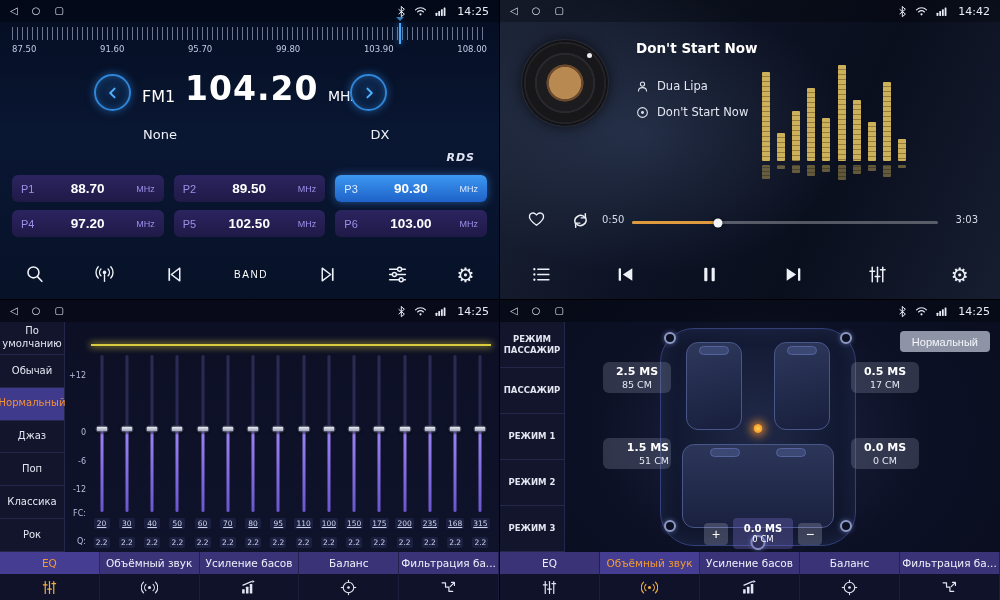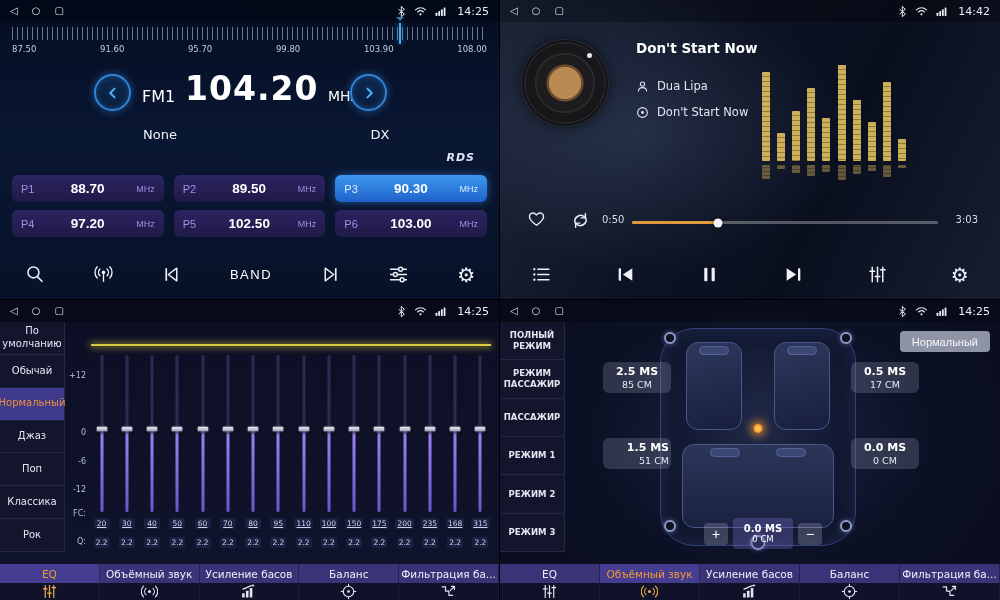--- a/index.html
+++ b/index.html
@@ -39,21 +39,21 @@
   .preset { height:27px; border-radius:6px; background:linear-gradient(180deg,#2b2460,#1f1a47); display:flex; align-items:center; padding:0 9px; gap:6px; border:0; cursor:pointer; }
   .preset .pl { font-size:11px; color:#9c90e8; width:18px; text-align:left; }
   .preset .pf { font-size:13.5px; font-weight:bold; color:#fff; flex:1; text-align:center; }
   .preset .pu { font-size:9px; color:#9c90e8; }
   .preset.active { background:linear-gradient(180deg,#3d98f2,#1e62c8); box-shadow:0 0 9px rgba(60,140,240,.55); }
   .preset.active .pl, .preset.active .pu { color:#dceaff; }
   .toolbar { position:absolute; left:0; right:0; bottom:0; height:49px; display:flex; align-items:center; justify-content:space-around; }
   .tb-item { display:flex; align-items:center; justify-content:center; background:none; border:0; color:#eef1f8; cursor:pointer; padding:4px; }
   .tb-item svg { width:21px; height:21px; }
   .gear-glyph { font-size:20px; line-height:1; color:#eef1f8; }
-  .band-btn { font-size:13px; letter-spacing:1.5px; color:#fff; }
+  .band-btn { font-size:10px; letter-spacing:1.5px; color:#fff; }
 
   
   .album { position:absolute; left:22px; top:40px; width:86px; height:86px; border-radius:50%;
     background:radial-gradient(circle at 50% 50%, #b88a52 0 26%, #6b4a2e 27% 30%, #1c1c1e 31% 46%, #2a2a2e 47% 49%, #17171a 50% 64%, #232327 65% 67%, #121214 68% 100%);
     box-shadow:0 0 14px rgba(0,0,0,.7), 0 0 0 1px #3a3f4c; }
   .album::after { content:''; position:absolute; right:16px; top:13px; width:5px; height:5px; border-radius:50%; background:#e9eaee; }
   .track-title { position:absolute; left:136px; top:40px; font-size:13.5px; font-weight:bold; color:#fff; }
   .meta-row { position:absolute; left:136px; display:flex; align-items:center; gap:8px; color:#e2e6f0; font-size:11.5px; }
   #artist-row { top:79px; } #trackname-row { top:105px; }
   .meta-row svg { width:13px; height:13px; }
@@ -85,21 +85,21 @@
   .sc-fc { top:191px; } .sc-q { top:219px; }
   .eq-bands { position:absolute; left:24px; right:6px; top:0; height:100%; display:flex; }
   .band { flex:1; display:flex; flex-direction:column; align-items:center; }
   .track-wrap { position:relative; width:100%; height:157px; margin-top:33px; cursor:pointer; }
   .track { position:absolute; left:50%; top:0; transform:translateX(-50%); width:3px; height:100%; background:linear-gradient(180deg,#2c2a52 0%,#2c2a52 45%,#9a82f2 49%,#6a55cc 100%); border-radius:2px; }
   .thumb { position:absolute; left:50%; top:47%; transform:translate(-50%,-50%); width:13px; height:7px; border-radius:3px; background:linear-gradient(180deg,#f0f0f6,#9aa0b4); border:1px solid #3a3f55; box-shadow:0 1px 2px rgba(0,0,0,.6); }
   .fcq { min-width:16px; padding:1px 2px; background:#1c2040; border-radius:2px; font-size:7.5px; color:#cdd3ec; text-align:center; }
   .fcq.fc { margin-top:6px;text-decoration:underline; } .fcq.q { margin-top:8px; }
 
   
-  .tabbar { position:absolute; left:0; right:0; bottom:0; height:36px; display:flex; flex-direction:column; z-index:6;border-radius:6px; }
+  .tabbar { position:absolute; left:0; right:0; bottom:0; height:48px; display:flex; flex-direction:column; z-index:6;border-radius:6px; }
   .tab-labels { height:22px; display:flex; background:#3a3378; }
   .tab-label { flex:1; display:flex; align-items:center; justify-content:center; font-size:10.5px; color:#eef0fa; border-right:1px solid rgba(10,10,30,.45); white-space:nowrap; overflow:hidden; cursor:pointer; }
   .tab-label.active { color:#f29a32; background:#443d92; }
   .tab-icons { flex:1; display:flex; background:#10122a; }
   .tab-icon { flex:1; display:flex; align-items:center; justify-content:center; color:#e2e6f2; border-right:1px solid rgba(30,34,64,.8); cursor:pointer; }
   .tab-icon svg { width:17px; height:17px; }
   .tab-icon.active { color:#f0b042; }
 
   
   .normal-btn { position:absolute; right:10px; top:31px; height:21px; padding:0 12px; background:#8e94a6; border:0; border-radius:4px; color:#f4f6fa; font-size:11px; cursor:pointer; z-index:3; }
@@ -673,21 +673,20 @@
               <rect x="0.5" y="6.5" width="2" height="3.5" rx="0.5"></rect>
               <rect x="3.5" y="4.5" width="2" height="5.5" rx="0.5"></rect>
               <rect x="6.5" y="2.5" width="2" height="7.5" rx="0.5"></rect>
               <rect x="9.5" y="0.5" width="2" height="9.5" rx="0.5"></rect>
             </svg>
           </span>
           <span class="sb-time">14:25</span>
         </div>
       </div>
     <div class="side" id="surround-modes">
-        <div class="side-item">ПОЛНЫЙ РЕЖИМ</div>
         <div class="side-item">РЕЖИМ ПАССАЖИР</div>
         <div class="side-item">ПАССАЖИР</div>
         <div class="side-item">РЕЖИМ 1</div>
         <div class="side-item">РЕЖИМ 2</div>
         <div class="side-item">РЕЖИМ 3</div>
       </div>
 
     <button class="normal-btn">Нормальный</button>
 
     <div class="car">

